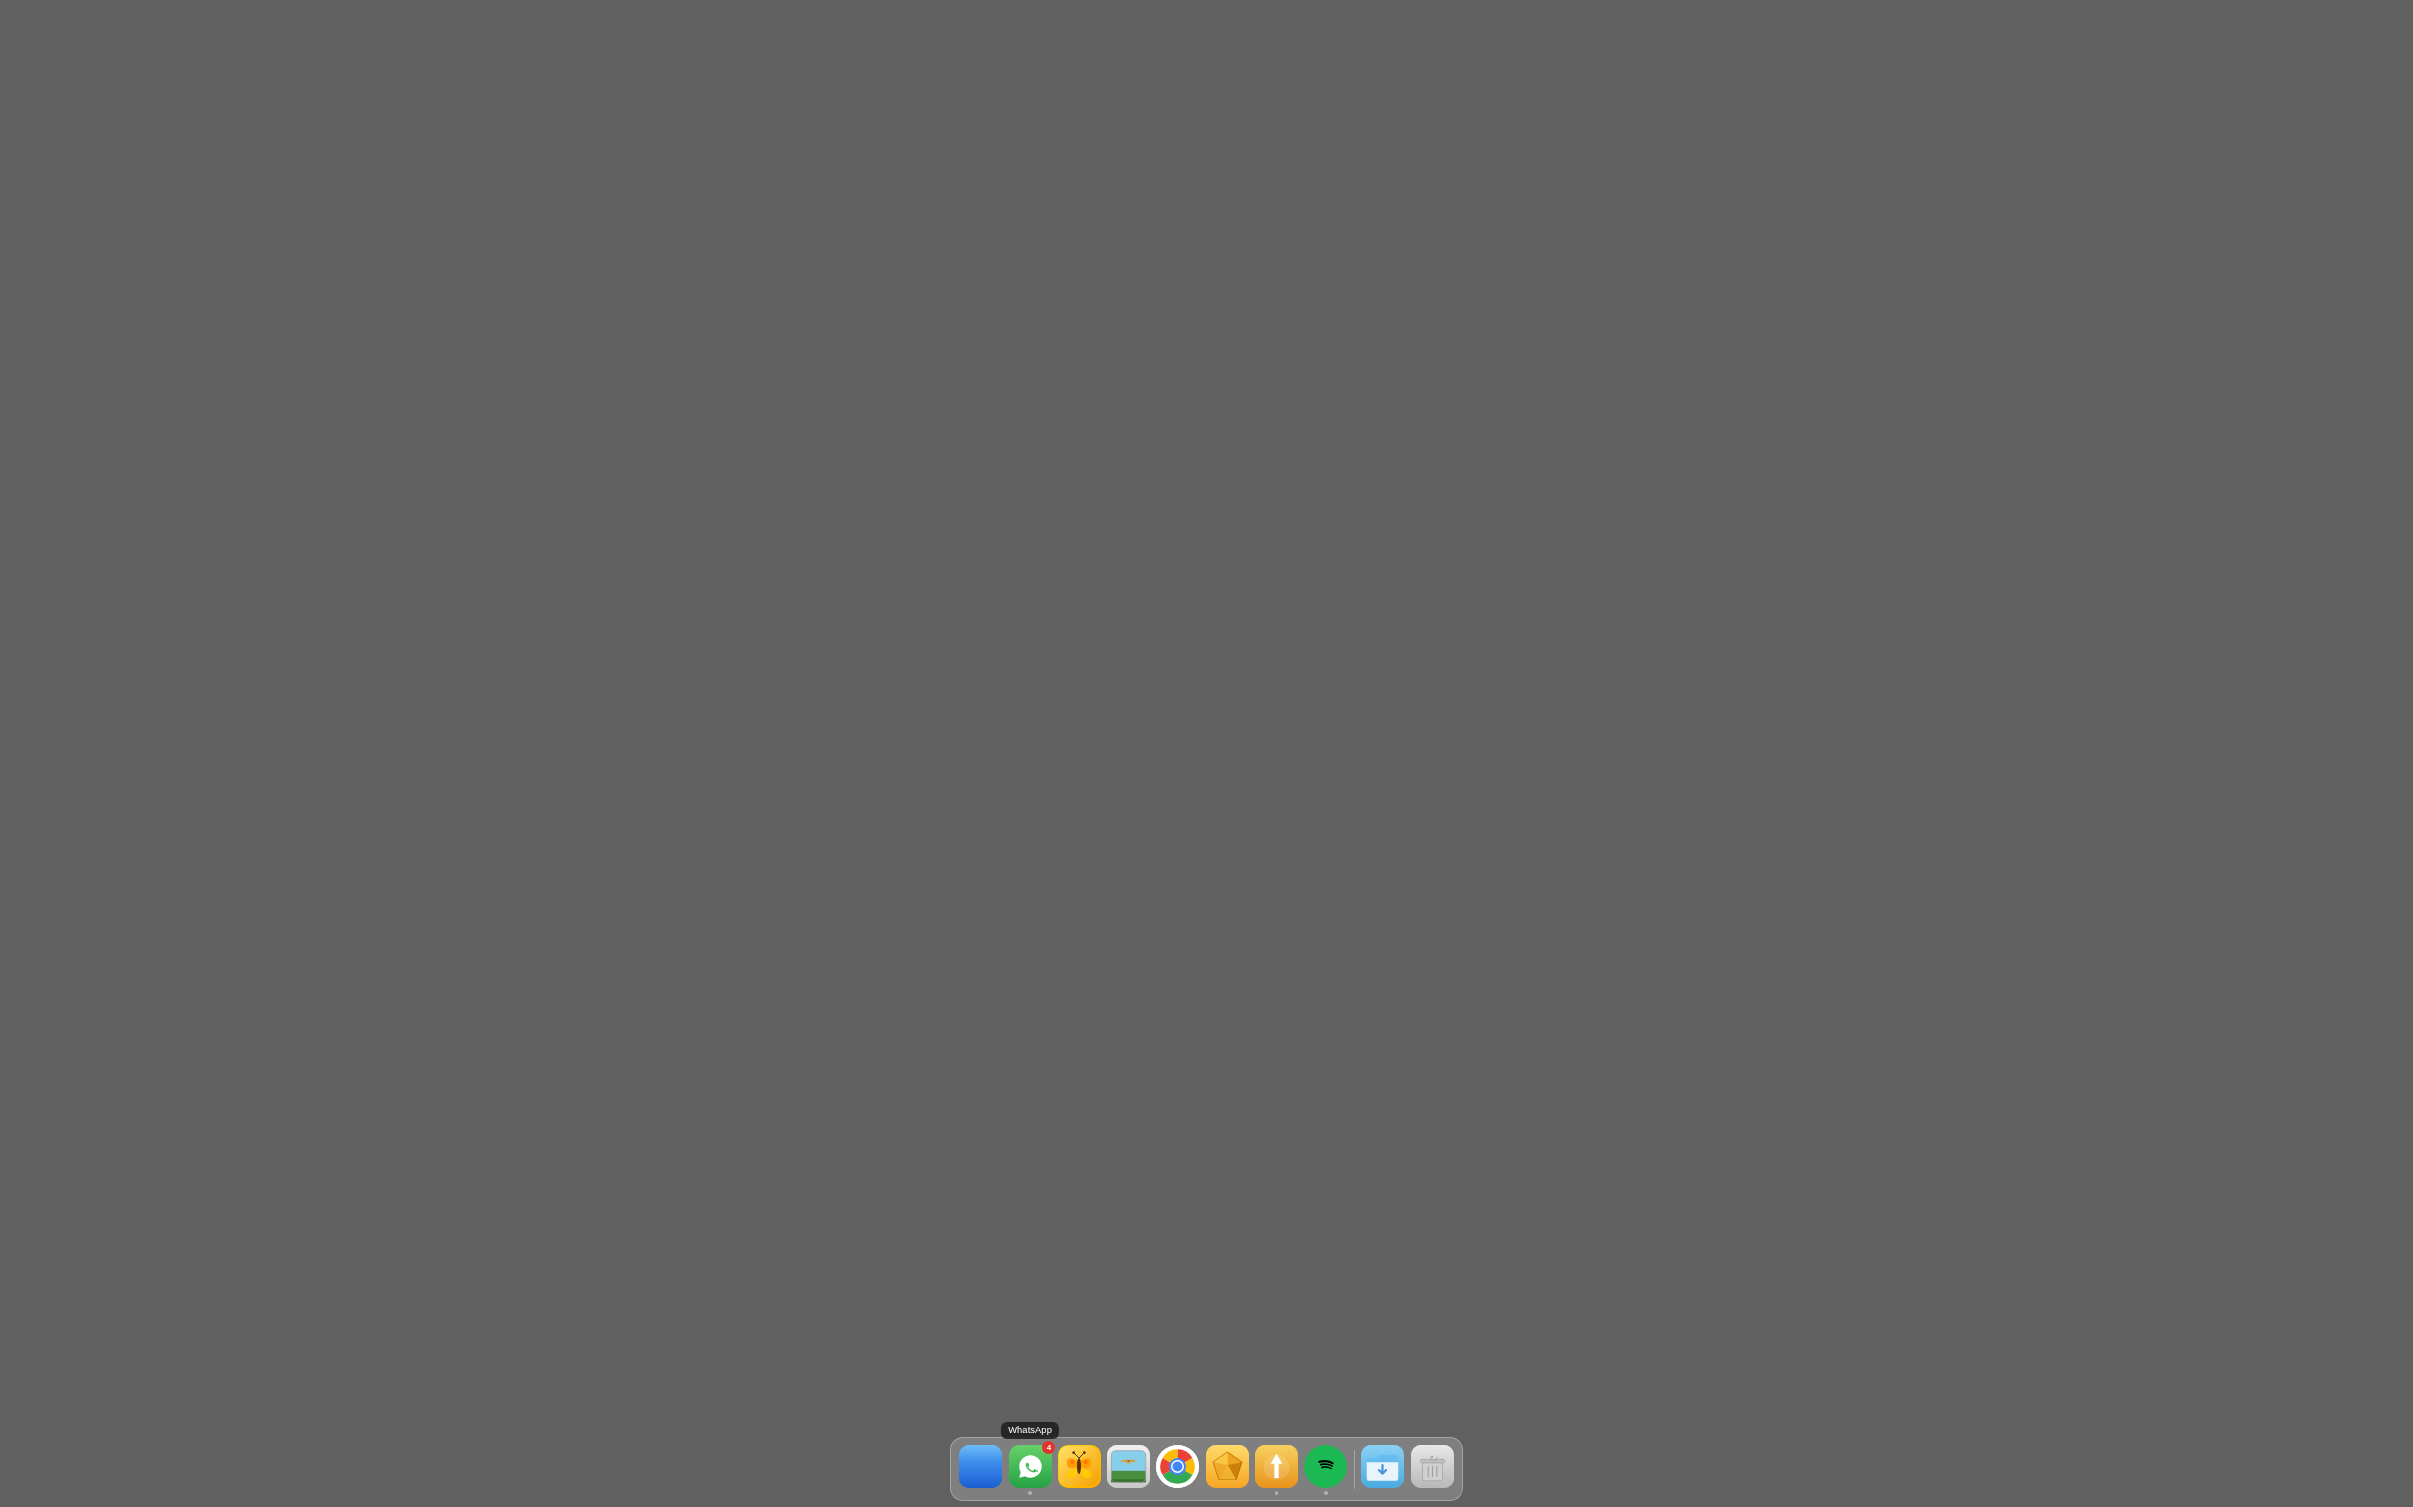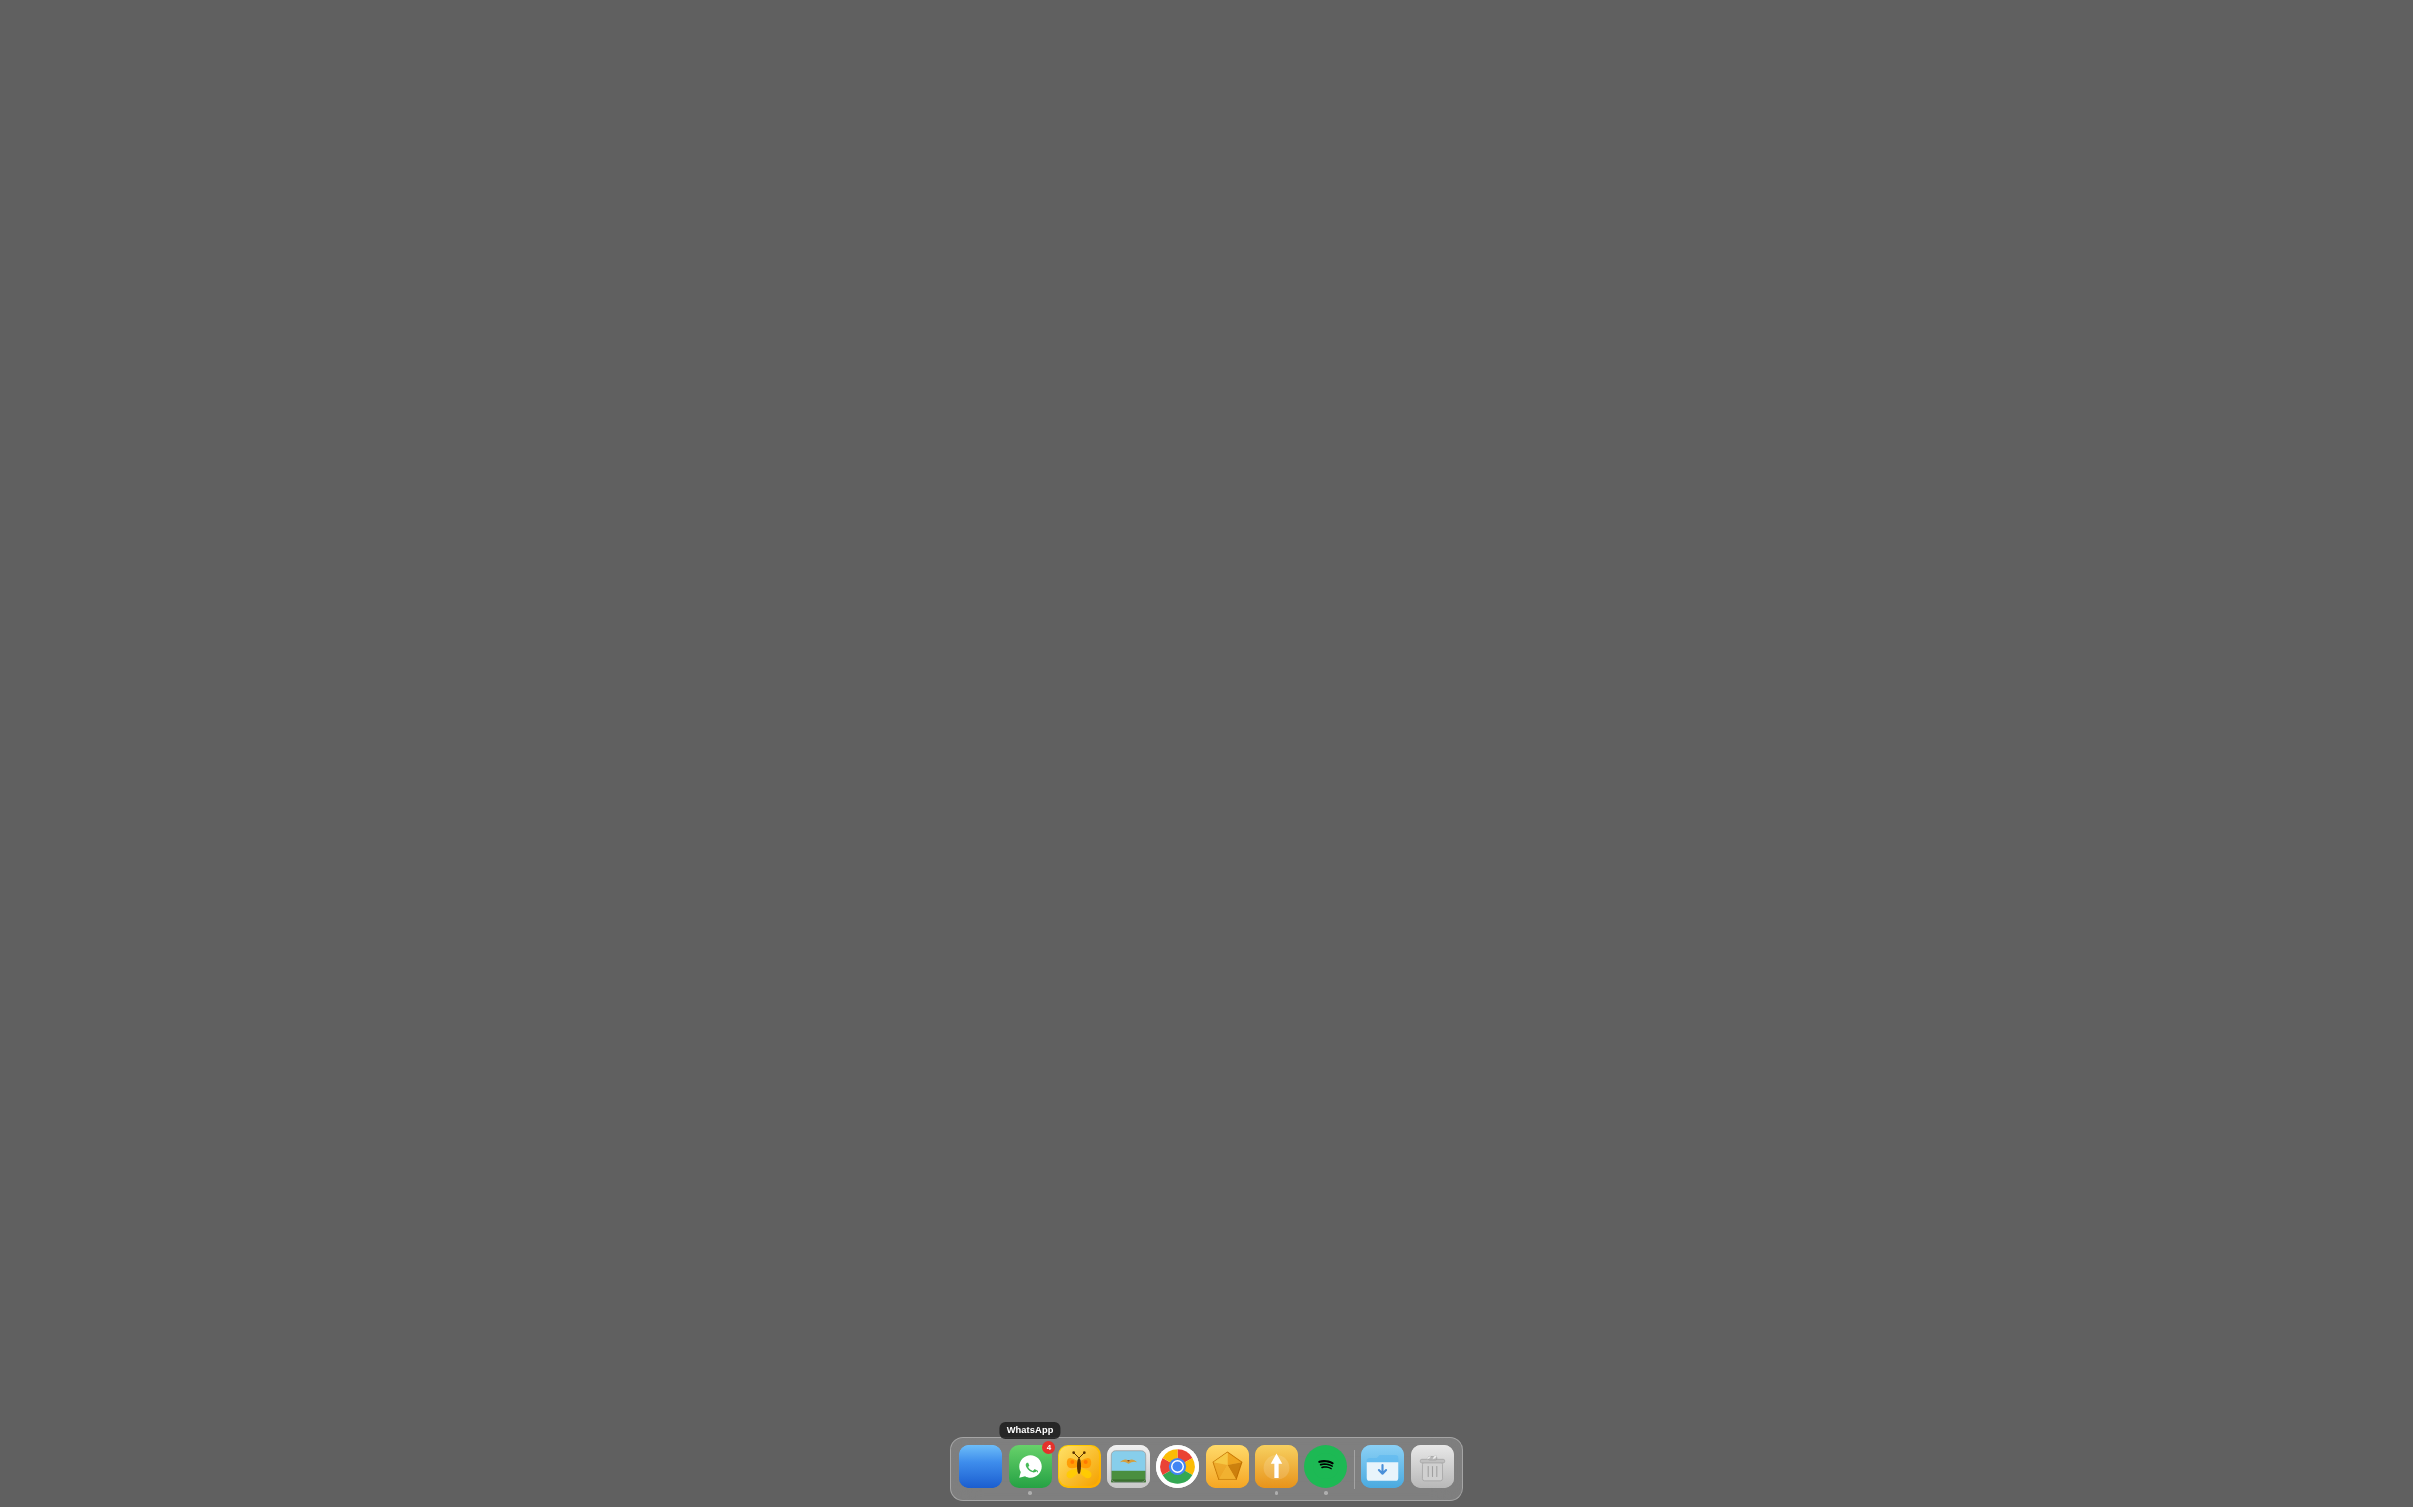--- a/index.html
+++ b/index.html
@@ -84,21 +84,21 @@
 
     
     .tooltip {
       position: absolute;
       bottom: 110%;
       left: 50%;
       transform: translateX(-50%);
       background: rgba(30, 30, 30, 0.88);
       color: #fff;
       font-size: 9.3px;
-      font-weight: 700;
+      font-weight: 400;
       padding: 3.6px 7.2px;
       border-radius: 6px;
       white-space: nowrap;
       pointer-events: none;
       letter-spacing: 0.1px;
     }
 
     
     .badge {
       position: absolute;

